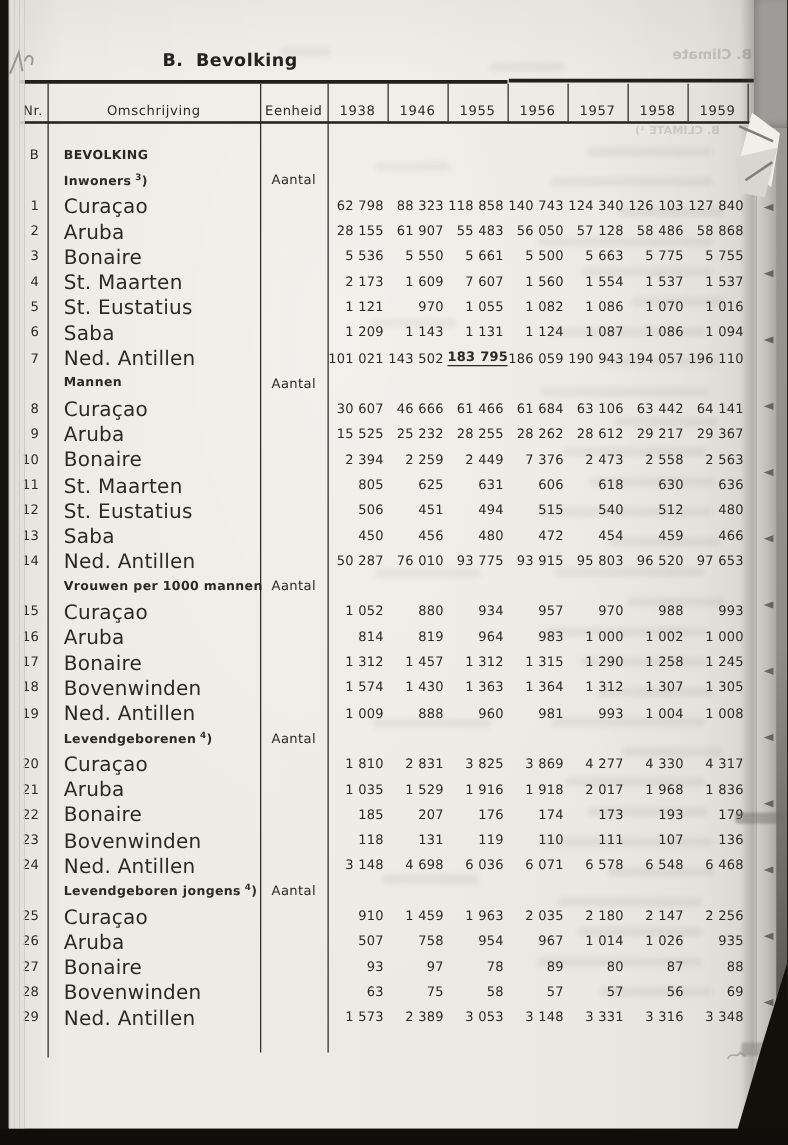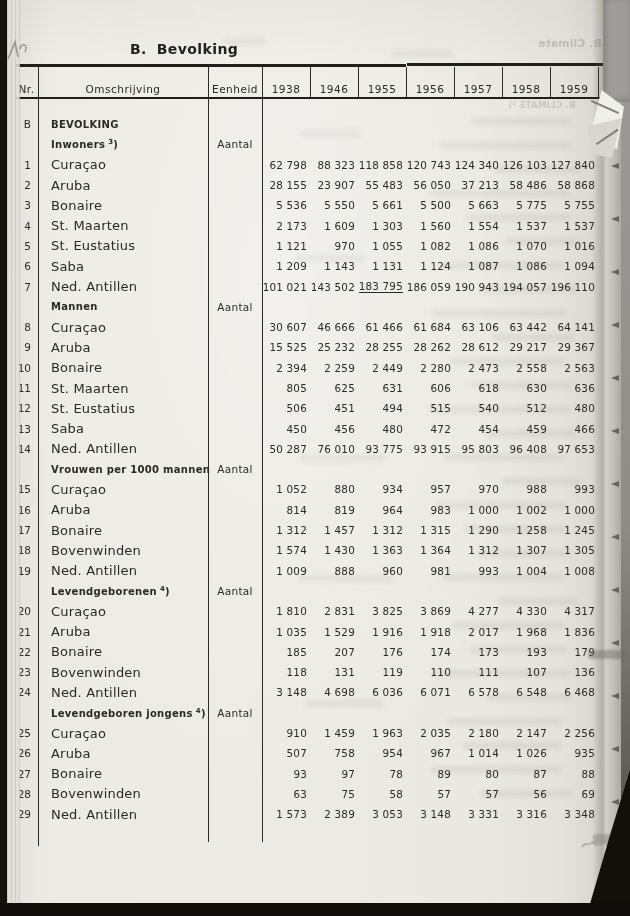--- a/index.html
+++ b/index.html
@@ -68,26 +68,26 @@
 
   
   .tbl{position:absolute;left:15px;top:67px;width:583px;z-index:2;}
   .thead{display:grid;grid-template-columns:23px 170px 54px repeat(7,48px);
          height:44px;align-items:center;}
   .th{text-align:center;font-size:10.5px;letter-spacing:.5px;white-space:nowrap;}
   .tbody{margin-top:3px;}
   .row{display:grid;grid-template-columns:23px 170px 54px repeat(7,48px);
        height:20.3px;align-items:center;}
   .c-nr{text-align:right;padding-right:7px;font-size:10.5px;}
-  .c-label{padding-left:13px;font-size:13px;white-space:nowrap;letter-spacing:.2px;}
+  .c-label{padding-left:13px;font-size:16px;white-space:nowrap;letter-spacing:.2px;}
   .row.section .c-label{font-weight:bold;font-size:10px;letter-spacing:.3px;}
   .c-label sup{font-size:7px;margin-left:3px;}
   .c-een{text-align:center;font-size:10.5px;letter-spacing:.3px;}
   .c-val{text-align:right;padding-right:3px;font-size:10.4px;letter-spacing:.2px;white-space:nowrap;}
-  .u{display:inline-block;border-bottom:1.5px solid #2b2a27;padding-bottom:0px;}
+  .u{display:inline-block;border-bottom:1.5px solid #2b2a27;padding-bottom:0px;font-weight:bold;}
 </style>
 </head>
 <body>
 
 <div class="stage">
 
   <div class="page"></div>
 
   <div class="ghost" style="left:538px;top:37px;font-size:11px;">B. Climate</div>
   <div class="ghost" style="left:508px;top:100px;font-size:9px;opacity:.32;">B. CLIMATE ¹)</div>
@@ -178,34 +178,34 @@
           <div class="c-label">Inwoners<sup>3</sup>)</div>
           <div class="c-een">Aantal</div>
         </div>
         <div class="row">
           <div class="c-nr">1</div>
           <div class="c-label">Curaçao</div>
           <div class="c-een"></div>
           <div class="c-val">62 798</div>
           <div class="c-val">88 323</div>
           <div class="c-val">118 858</div>
-          <div class="c-val">120 743</div>
+          <div class="c-val">140 743</div>
           <div class="c-val">124 340</div>
           <div class="c-val">126 103</div>
           <div class="c-val">127 840</div>
         </div>
         <div class="row">
           <div class="c-nr">2</div>
           <div class="c-label">Aruba</div>
           <div class="c-een"></div>
           <div class="c-val">28 155</div>
-          <div class="c-val">23 907</div>
+          <div class="c-val">61 907</div>
           <div class="c-val">55 483</div>
           <div class="c-val">56 050</div>
-          <div class="c-val">37 213</div>
+          <div class="c-val">57 128</div>
           <div class="c-val">58 486</div>
           <div class="c-val">58 868</div>
         </div>
         <div class="row">
           <div class="c-nr">3</div>
           <div class="c-label">Bonaire</div>
           <div class="c-een"></div>
           <div class="c-val">5 536</div>
           <div class="c-val">5 550</div>
           <div class="c-val">5 661</div>
@@ -213,21 +213,21 @@
           <div class="c-val">5 663</div>
           <div class="c-val">5 775</div>
           <div class="c-val">5 755</div>
         </div>
         <div class="row">
           <div class="c-nr">4</div>
           <div class="c-label">St. Maarten</div>
           <div class="c-een"></div>
           <div class="c-val">2 173</div>
           <div class="c-val">1 609</div>
-          <div class="c-val">1 303</div>
+          <div class="c-val">7 607</div>
           <div class="c-val">1 560</div>
           <div class="c-val">1 554</div>
           <div class="c-val">1 537</div>
           <div class="c-val">1 537</div>
         </div>
         <div class="row">
           <div class="c-nr">5</div>
           <div class="c-label">St. Eustatius</div>
           <div class="c-een"></div>
           <div class="c-val">1 121</div>
@@ -291,21 +291,21 @@
           <div class="c-val">29 217</div>
           <div class="c-val">29 367</div>
         </div>
         <div class="row">
           <div class="c-nr">10</div>
           <div class="c-label">Bonaire</div>
           <div class="c-een"></div>
           <div class="c-val">2 394</div>
           <div class="c-val">2 259</div>
           <div class="c-val">2 449</div>
-          <div class="c-val">2 280</div>
+          <div class="c-val">7 376</div>
           <div class="c-val">2 473</div>
           <div class="c-val">2 558</div>
           <div class="c-val">2 563</div>
         </div>
         <div class="row">
           <div class="c-nr">11</div>
           <div class="c-label">St. Maarten</div>
           <div class="c-een"></div>
           <div class="c-val">805</div>
           <div class="c-val">625</div>
@@ -341,21 +341,21 @@
         </div>
         <div class="row">
           <div class="c-nr">14</div>
           <div class="c-label">Ned. Antillen</div>
           <div class="c-een"></div>
           <div class="c-val">50 287</div>
           <div class="c-val">76 010</div>
           <div class="c-val">93 775</div>
           <div class="c-val">93 915</div>
           <div class="c-val">95 803</div>
-          <div class="c-val">96 408</div>
+          <div class="c-val">96 520</div>
           <div class="c-val">97 653</div>
         </div>
         <div class="row section">
           <div class="c-nr"></div>
           <div class="c-label">Vrouwen per 1000 mannen</div>
           <div class="c-een">Aantal</div>
         </div>
         <div class="row">
           <div class="c-nr">15</div>
           <div class="c-label">Curaçao</div>

